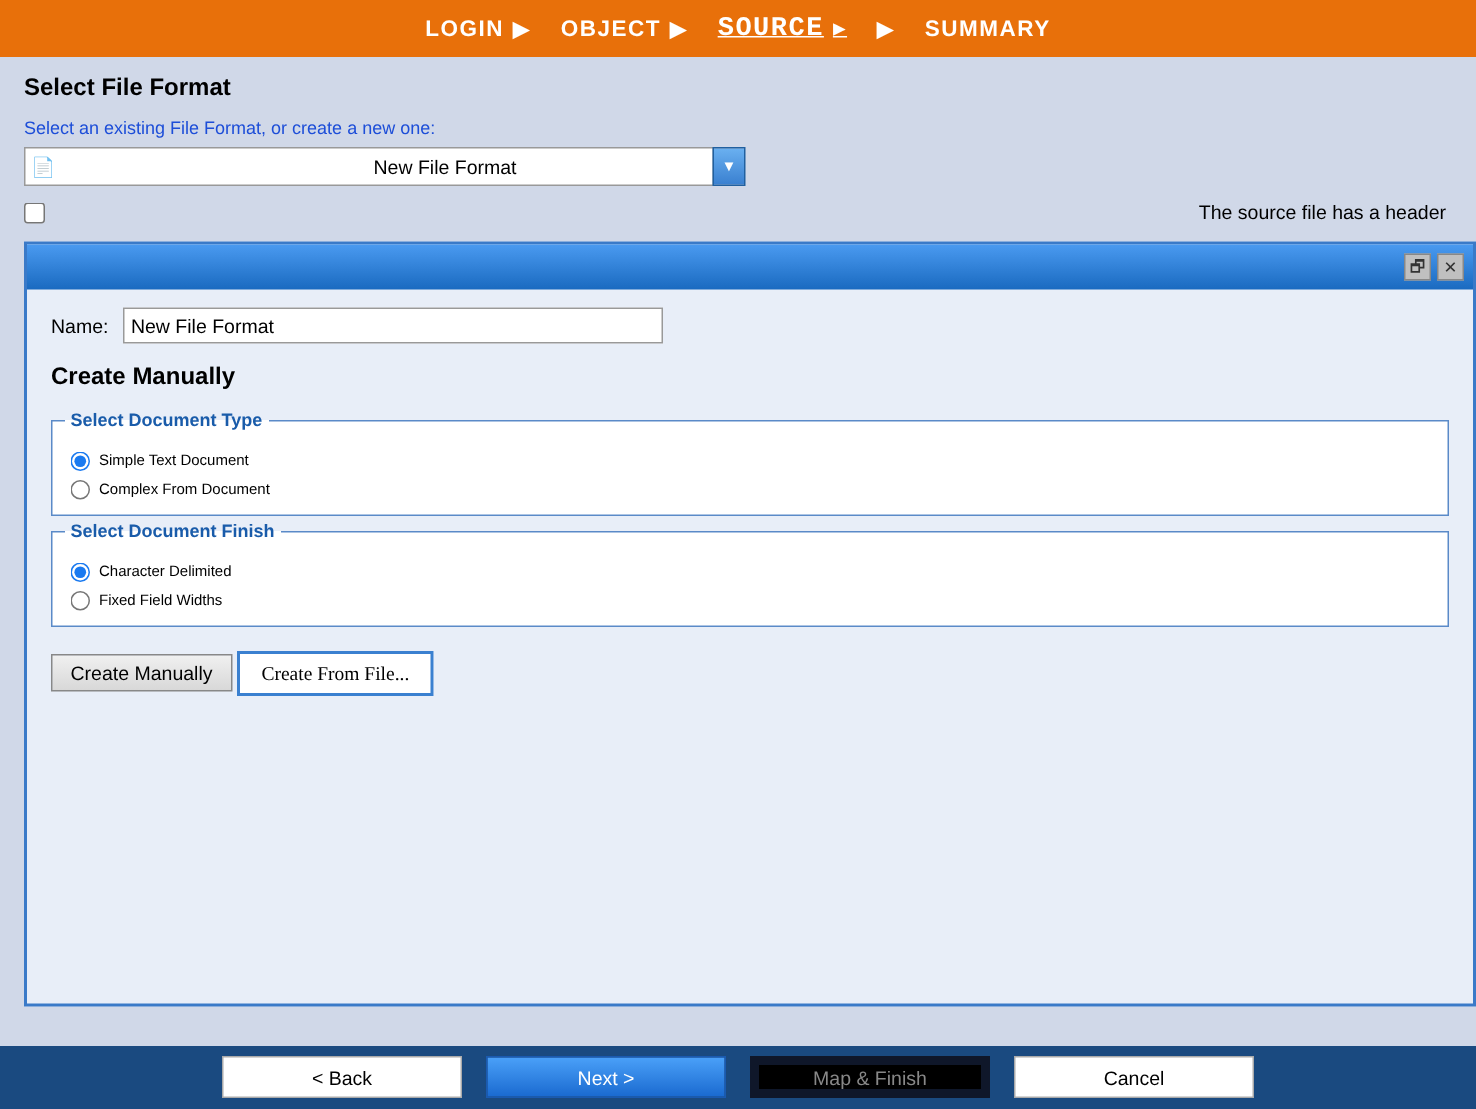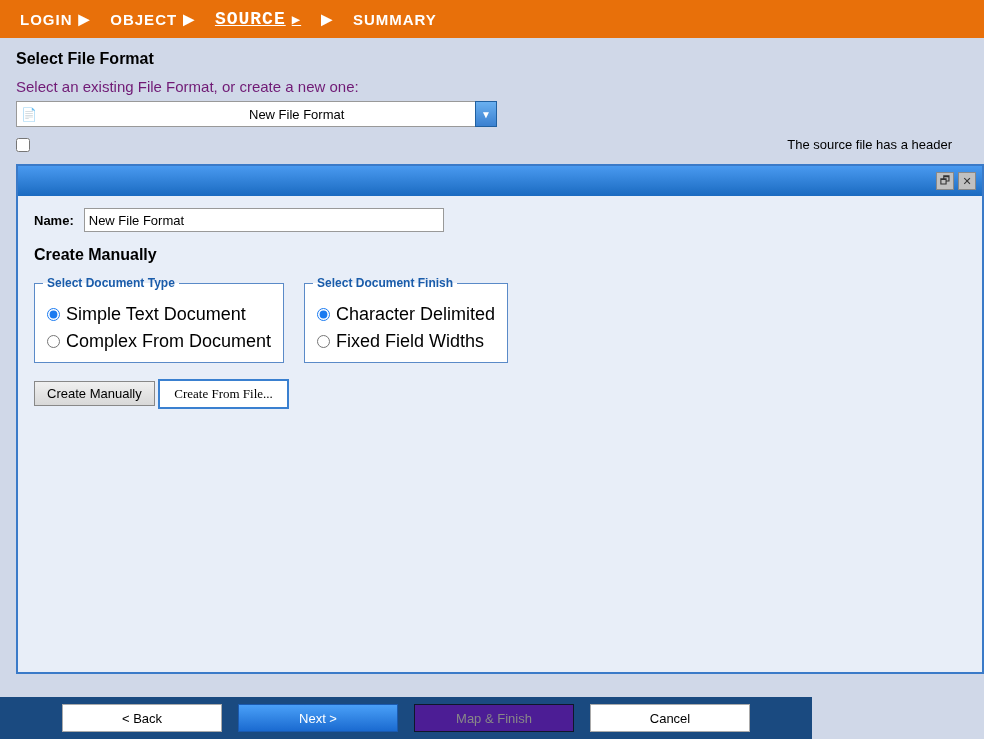--- a/index.html
+++ b/index.html
@@ -5,20 +5,21 @@
     * { box-sizing: border-box; margin: 0; padding: 0; }
     body { font-family: Arial, sans-serif; font-size: 13px; background: #d0d8e8; width: 984px; height: 739px; overflow: hidden; }
 
     
     .top-nav {
       background: #e8700a;
       display: flex;
       align-items: center;
       height: 38px;
       padding: 0 10px;
+      justify-content: center;
     }
     .nav-item {
       color: white;
       font-weight: bold;
       font-size: 15px;
       letter-spacing: 1px;
       display: flex;
       align-items: center;
       gap: 6px;
       padding: 0 10px;
@@ -29,31 +30,31 @@
       font-size: 17px;
     }
     .nav-arrow {
       color: white;
       font-size: 14px;
     }
 
     
     .main-content {
       background: #d0d8e8;
-      padding: 12px 32px 0 16px;
+      padding: 12px 20px 0 16px;
     }
     .page-title {
       font-size: 16px;
       font-weight: bold;
       color: #000;
       margin-bottom: 10px;
     }
     .subtitle {
-      font-size: 15px;
-      color: #701a75;
+      font-size: 12px;
+      color: #1d4ed8;
       margin-bottom: 6px;
     }
     .file-format-row {
       display: flex;
       align-items: center;
       gap: 0;
       margin-bottom: 10px;
     }
     .file-format-select {
       display: flex;
@@ -132,42 +133,43 @@
       padding: 12px 16px;
     }
     .name-row {
       display: flex;
       align-items: center;
       gap: 10px;
       margin-bottom: 14px;
     }
     .name-label {
       font-size: 13px;
-      font-weight: bold;
+      font-weight: normal;
     }
     .name-input {
       width: 360px;
       height: 24px;
       border: 1px solid #999;
       background: white;
       padding: 2px 4px;
       font-size: 13px;
     }
 
     .section-title {
       font-size: 16px;
       font-weight: bold;
       color: #000;
       margin-bottom: 12px;
     }
 
     .options-row {
       display: flex;
-      gap: 20px;
+      gap: 3px;
       margin-bottom: 16px;
+      flex-direction: column;
     }
 
     .fieldset-box {
       border: 1px solid #5a8ac8;
       padding: 8px 12px 10px 12px;
       background: white;
       min-width: 190px;
     }
     .fieldset-legend {
       font-size: 12px;
@@ -179,21 +181,21 @@
     .radio-row {
       display: flex;
       align-items: center;
       gap: 6px;
       margin-top: 6px;
     }
     .radio-row input[type=radio] {
       accent-color: #1a7af0;
     }
     .radio-label {
-      font-size: 18px;
+      font-size: 10px;
     }
 
     .create-manually-btn {
       border: 1px solid #888;
       background: linear-gradient(to bottom, #f0f0f0, #d8d8d8);
       padding: 4px 12px;
       font-size: 13px;
       cursor: pointer;
       margin-bottom: 24px;
     }
@@ -213,21 +215,21 @@
       cursor: pointer;
       color: #000;
       font-family: Liberation Serif, serif;
     }
 
     
     .bottom-bar {
       position: fixed;
       bottom: 0;
       left: 0;
-      width: 812px;
+      width: 984px;
       height: 42px;
       background: #1a4a80;
       display: flex;
       align-items: center;
       justify-content: center;
       gap: 16px;
     }
     .bottom-btn {
       width: 160px;
       height: 28px;
@@ -238,23 +240,23 @@
       display: flex;
       align-items: center;
       justify-content: center;
     }
     .bottom-btn.primary {
       background: linear-gradient(to bottom, #4aa0f8, #1a6ad0);
       color: white;
       border: 1px solid #1a5ab0;
     }
     .bottom-btn.disabled {
-      background: #4c1d95;
+      background: #000000;
       color: #888;
-      border: 1px solid #0f172a;
+      border: 6px solid #0f172a;
       cursor: default;
     }
   </style>
 </head>
 <body>
 
 <div class="top-nav">
   <div class="nav-item">
     <span>LOGIN</span>
     <span class="nav-arrow">▶</span>

